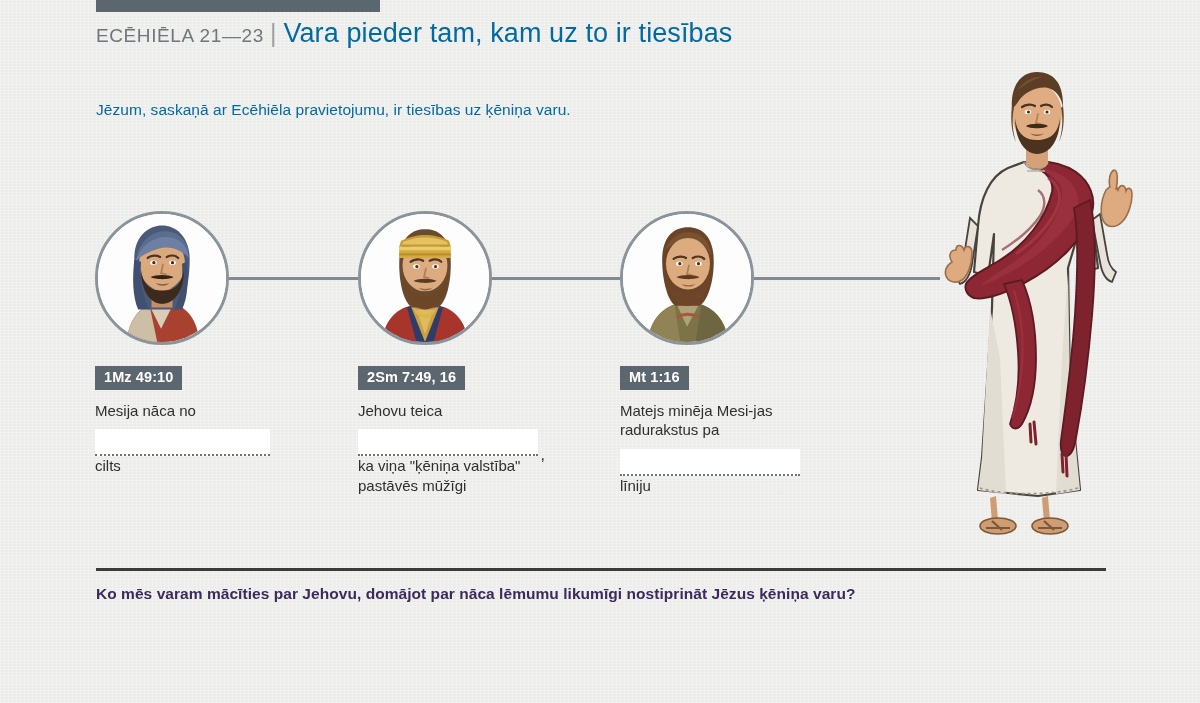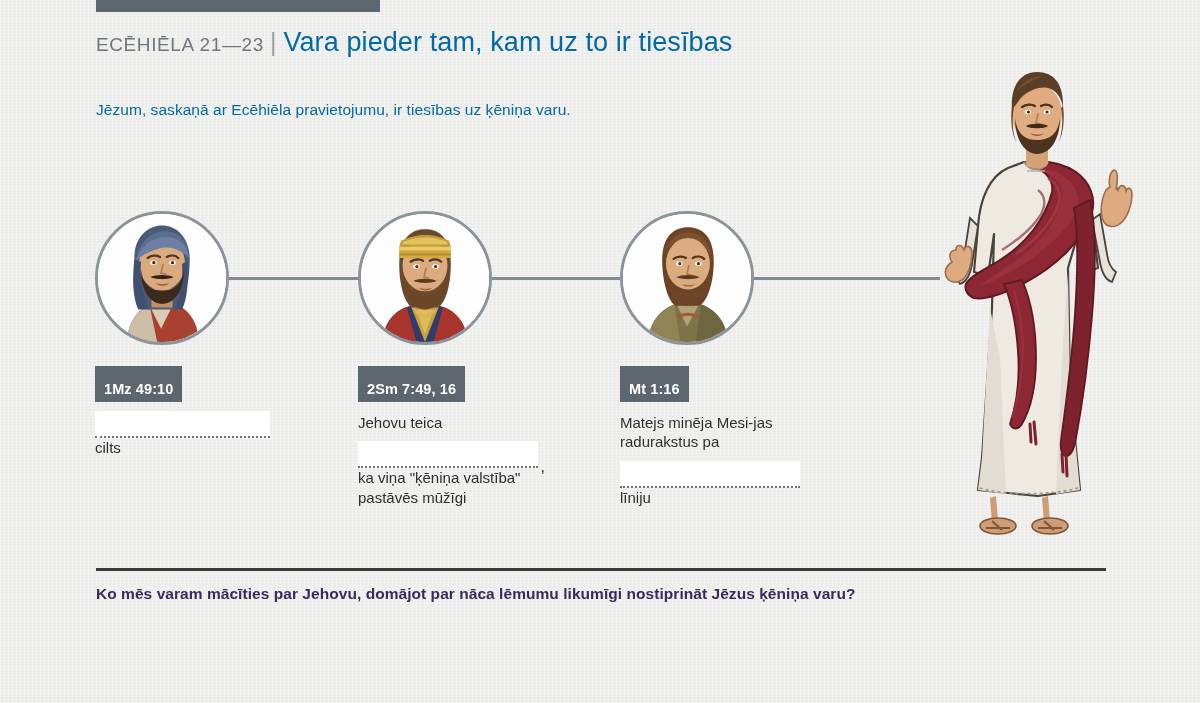--- a/index.html
+++ b/index.html
@@ -36,21 +36,21 @@
     top: 0px;
     width: 284px;
     height: 12px;
     background: #5c666e;
   }
 
   
   .title-row {
     position: absolute;
     left: 96px;
-    top: 27px;
+    top: 18px;
     display: flex;
     align-items: baseline;
     white-space: nowrap;
   }
   .title-ref {
     font-size: 19px;
     letter-spacing: 0.6px;
     color: #6f767c;
     font-weight: 400;
   }
@@ -145,21 +145,21 @@
   .e1 { left: 95px; }
   .e2 { left: 358px; width: 180px; }
   .e3 { left: 620px; width: 180px; }
 
   .badge {
     display: inline-block;
     background: #5c666e;
     color: #ffffff;
     font-size: 14.5px;
     font-weight: bold;
-    padding: 16px 9px 5px 9px;
+    padding: 4px 9px 5px 9px;
     line-height: 1;
     letter-spacing: 0.1px;
   }
   .entry-text {
     margin-top: 11px;
     font-size: 15px;
     color: #2f2f2f;
     line-height: 1.33;
   }
   .blank-field {
@@ -340,20 +340,21 @@
       <path d="M69 54 L67 63 L72 64" stroke="#b07d52" stroke-width="1.8" fill="none" stroke-linecap="round"></path>
 
       <path d="M45 58 C45 82 56 96 68 96 C81 96 91 82 91 58 C89 76 80 82 68 82 C56 82 47 76 45 58 Z" fill="#6e4528"></path>
       <path d="M56 66 C61 63 75 63 80 66 C77 69 60 69 56 66 Z" fill="#5e3a20"></path>
       <path d="M61 73 C65 75 72 75 76 73 C73 77 64 77 61 73 Z" fill="#9c6539"></path>
     </svg>
   </div>
 
   <div class="entry e1">
     <span class="badge">1Mz 49:10</span>
+    <div class="entry-text">Mesija nāca no</div>
     <div class="blank-field"></div>
     <div class="entry-tail">cilts</div>
   </div>
 
   <div class="entry e2">
     <span class="badge">2Sm 7:49, 16</span>
     <div class="entry-text">Jehovu teica</div>
     <div class="blank-field with-comma"></div>
     <div class="entry-tail">ka viņa "ķēniņa valstība" pastāvēs mūžīgi</div>
   </div>

